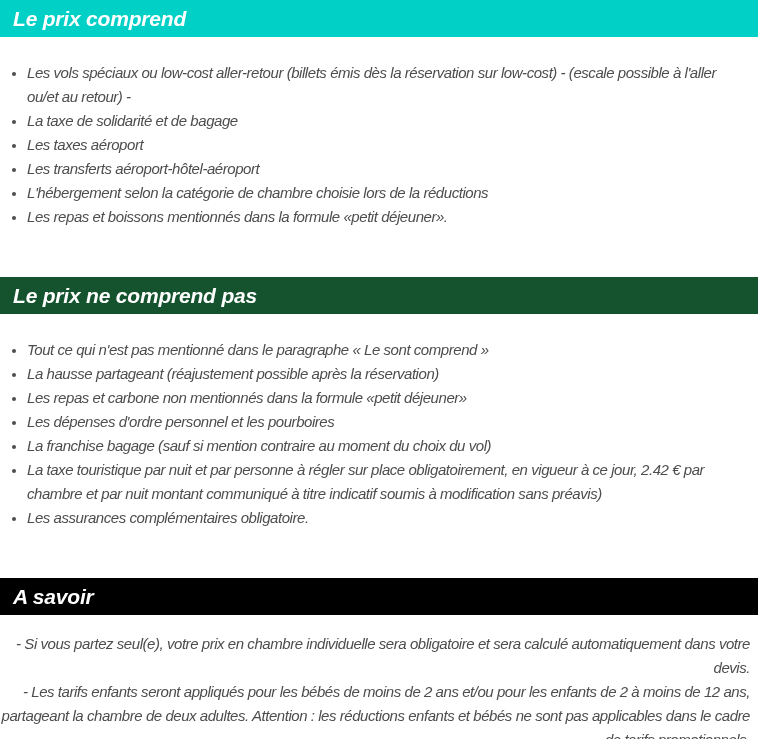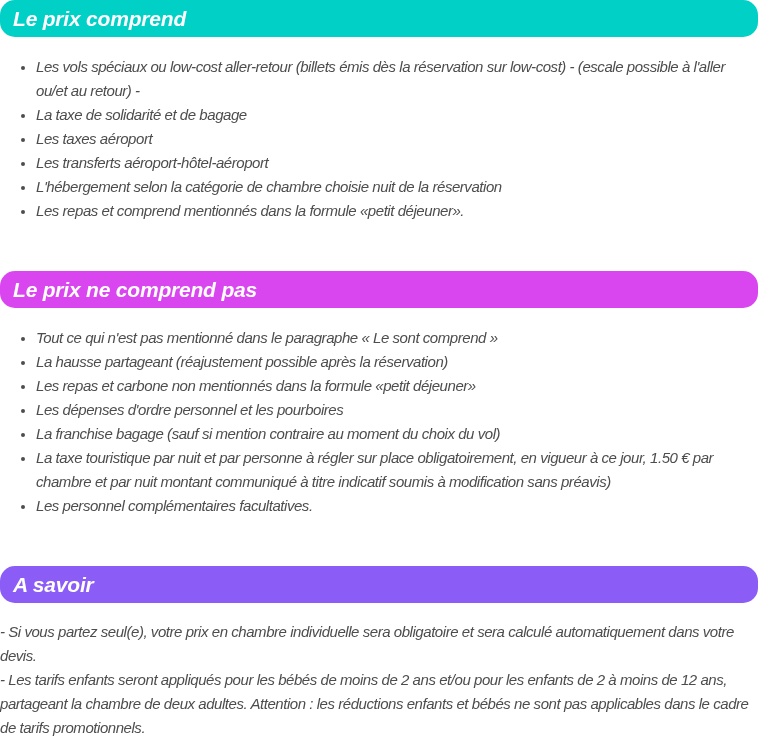--- a/index.html
+++ b/index.html
@@ -17,75 +17,75 @@
     background: #00d0c6;
     color: #ffffff;
     height: 37px;
     line-height: 37px;
     padding-left: 13px;
     font-size: 21px;
     font-weight: 700;
     font-style: italic;
     letter-spacing: -0.2px;
     white-space: nowrap;
-    border-radius: 15px;
   }
   ul.list {
-    margin: 18px 0 48px 0;
-    padding-left: 36px;
+    margin: 24px 0 48px 0;
+    padding-left: 27px;
     padding-right: 14px;
     list-style: disc outside;
   }
   ul.list li {
     font-size: 15px;
     line-height: 24px;
     letter-spacing: -0.45px;
   }
   ul.list li::marker { color: #4d4d4d; font-size: 13px; }
   .notes {
     margin-top: 17px;
     padding-right: 8px;
   }
   .notes p {
     font-size: 15px;
     line-height: 24px;
     letter-spacing: -0.45px;
+    text-align: right;
   }
 </style>
 </head>
 <body style="color: rgb(77, 77, 77);">
 
 <div class="page">
 
   <section>
     <h2 class="bar" style="background: rgb(0, 208, 198); color: rgb(255, 255, 255);">Le prix comprend</h2>
     <ul class="list">
       <li>Les vols spéciaux ou low-cost aller-retour (billets émis dès la réservation sur low-cost) - (escale possible à l'aller ou/et au retour) -</li>
       <li>La taxe de solidarité et de bagage</li>
       <li>Les taxes aéroport</li>
       <li>Les transferts aéroport-hôtel-aéroport</li>
-      <li>L'hébergement selon la catégorie de chambre choisie nuit de la réservation</li>
-      <li>Les repas et comprend mentionnés dans la formule «petit déjeuner».</li>
+      <li>L'hébergement selon la catégorie de chambre choisie lors de la réductions</li>
+      <li>Les repas et boissons mentionnés dans la formule «petit déjeuner».</li>
     </ul>
   </section>
 
   <section>
-    <h2 class="bar" style="background: #d946ef; color: rgb(255, 255, 255);">Le prix ne comprend pas</h2>
+    <h2 class="bar" style="background: #14532d; color: rgb(255, 255, 255);">Le prix ne comprend pas</h2>
     <ul class="list">
       <li>Tout ce qui n'est pas mentionné dans le paragraphe « Le sont comprend »</li>
       <li>La hausse partageant (réajustement possible après la réservation)</li>
       <li>Les repas et carbone non mentionnés dans la formule «petit déjeuner»</li>
       <li>Les dépenses d'ordre personnel et les pourboires</li>
       <li>La franchise bagage (sauf si mention contraire au moment du choix du vol)</li>
-      <li>La taxe touristique par nuit et par personne à régler sur place obligatoirement, en vigueur à ce jour, 1.50 € par chambre et par nuit montant communiqué à titre indicatif soumis à modification sans préavis)</li>
-      <li>Les personnel complémentaires facultatives.</li>
+      <li>La taxe touristique par nuit et par personne à régler sur place obligatoirement, en vigueur à ce jour, 2.42 € par chambre et par nuit montant communiqué à titre indicatif soumis à modification sans préavis)</li>
+      <li>Les assurances complémentaires obligatoire.</li>
     </ul>
   </section>
 
   <section>
-    <h2 class="bar" style="background: #8b5cf6; color: rgb(255, 255, 255);">A savoir</h2>
+    <h2 class="bar" style="background: #000000; color: rgb(255, 255, 255);">A savoir</h2>
     <div class="notes">
       <p>- Si vous partez seul(e), votre prix en chambre individuelle sera obligatoire et sera calculé automatiquement dans votre devis.</p>
       <p>- Les tarifs enfants seront appliqués pour les bébés de moins de 2 ans et/ou pour les enfants de 2 à moins de 12 ans, partageant la chambre de deux adultes. Attention : les réductions enfants et bébés ne sont pas applicables dans le cadre de tarifs promotionnels.</p>
     </div>
   </section>
 
 </div>
 
 </body></html>

